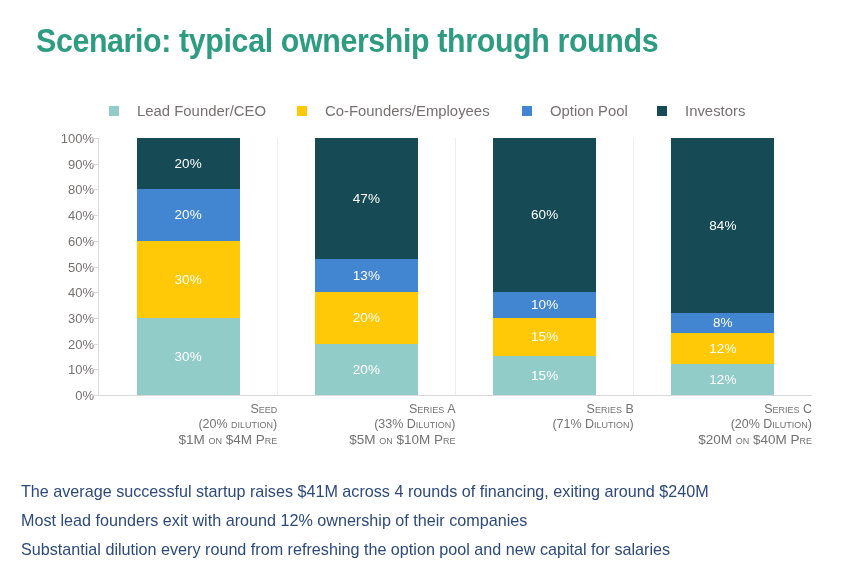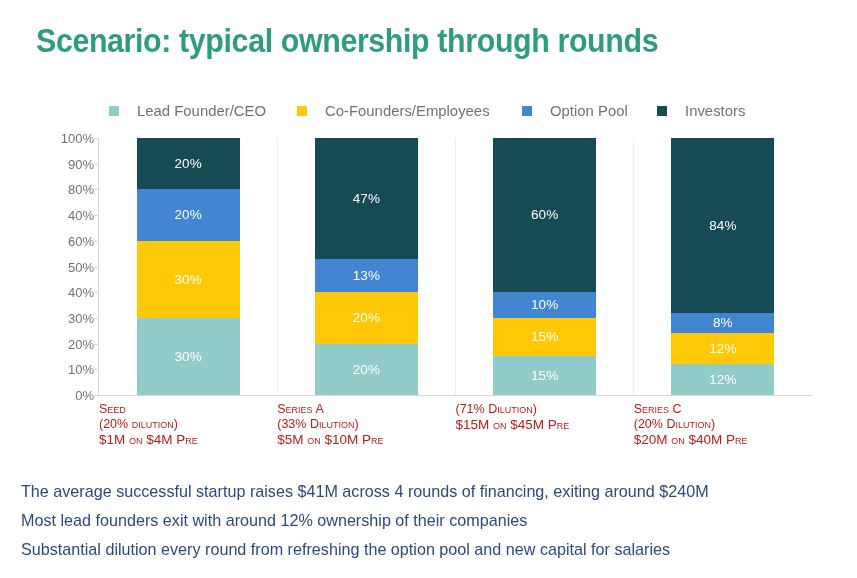--- a/index.html
+++ b/index.html
@@ -151,22 +151,22 @@
   
   #x-labels {
     position: absolute;
     left: 99px;
     top: 272px;
     width: 713px;
     display: flex;
   }
   .x-cat {
     flex: 1 1 0;
-    text-align: left;
-    color: #b91c1c;
+    text-align: right;
+    color: #737373;
     font-size: 12.5px;
     line-height: 15px;
     font-variant: small-caps;
   }
   .x-cat .x-line1 { display: block; }
   .x-cat .x-line2 { display: block; }
   .x-cat .x-line3 { display: block; font-size: 13.5px; }
 
   
   #bullets {
@@ -287,22 +287,22 @@
       <span class="x-line1">Seed</span>
       <span class="x-line2">(20% dilution)</span>
       <span class="x-line3">$1M on $4M Pre</span>
     </div>
     <div class="x-cat">
       <span class="x-line1">Series A</span>
       <span class="x-line2">(33% Dilution)</span>
       <span class="x-line3">$5M on $10M Pre</span>
     </div>
     <div class="x-cat">
+      <span class="x-line1">Series B</span>
       <span class="x-line2">(71% Dilution)</span>
-      <span class="x-line3">$15M on $45M Pre</span>
     </div>
     <div class="x-cat">
       <span class="x-line1">Series C</span>
       <span class="x-line2">(20% Dilution)</span>
       <span class="x-line3">$20M on $40M Pre</span>
     </div>
   </div>
 
 </div>
 

